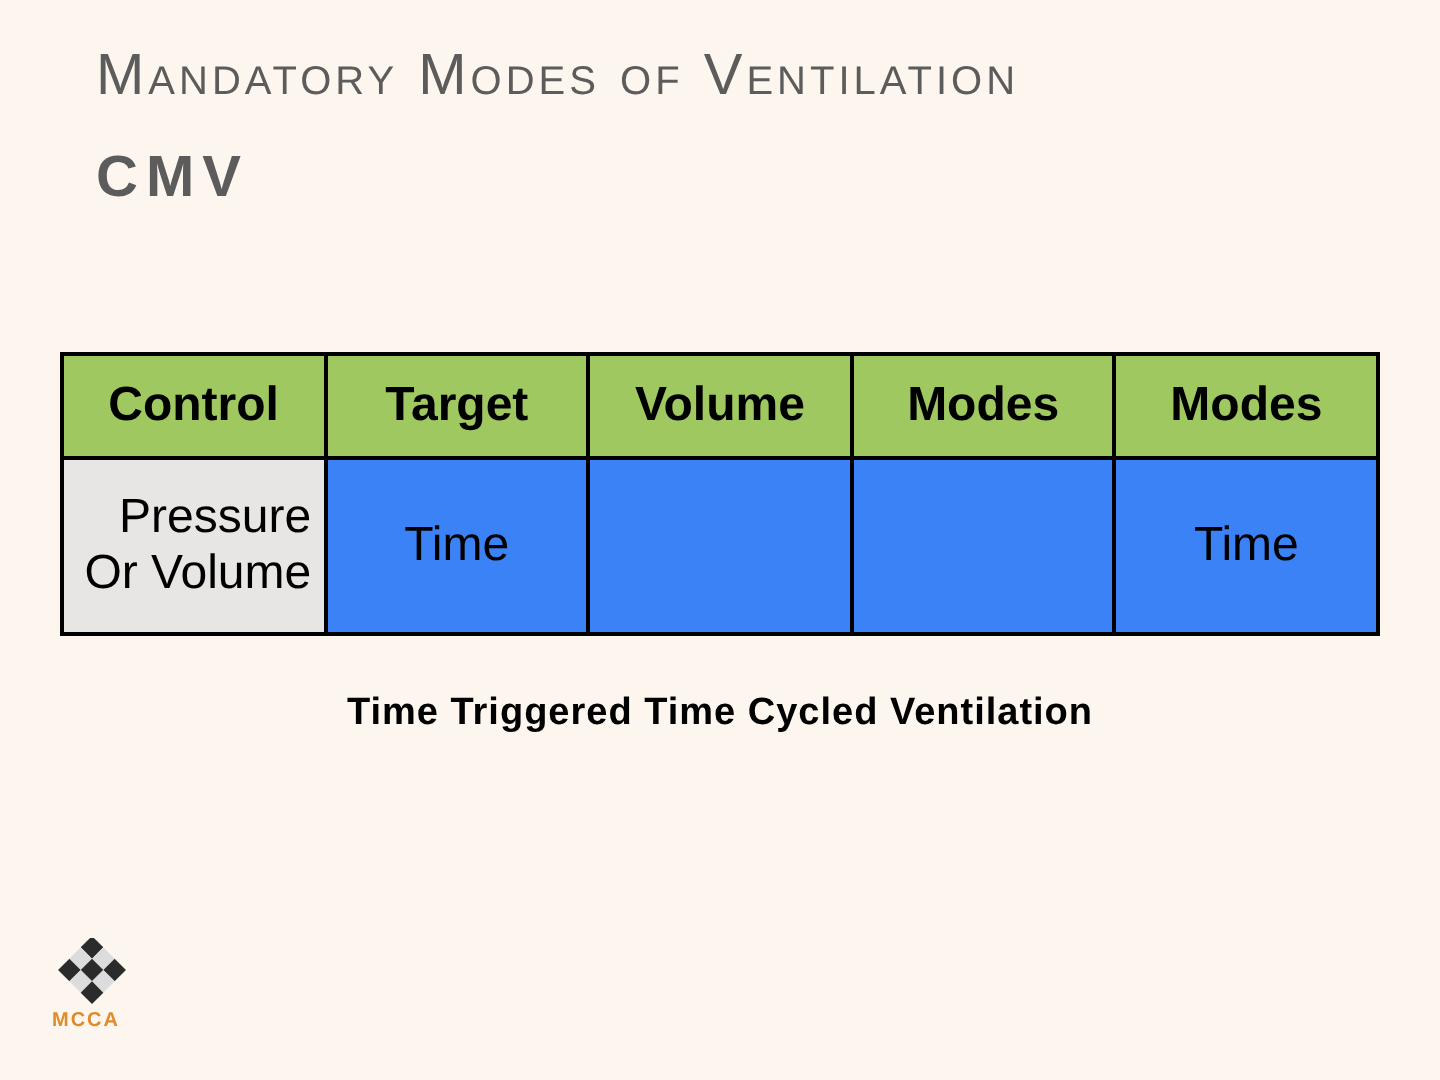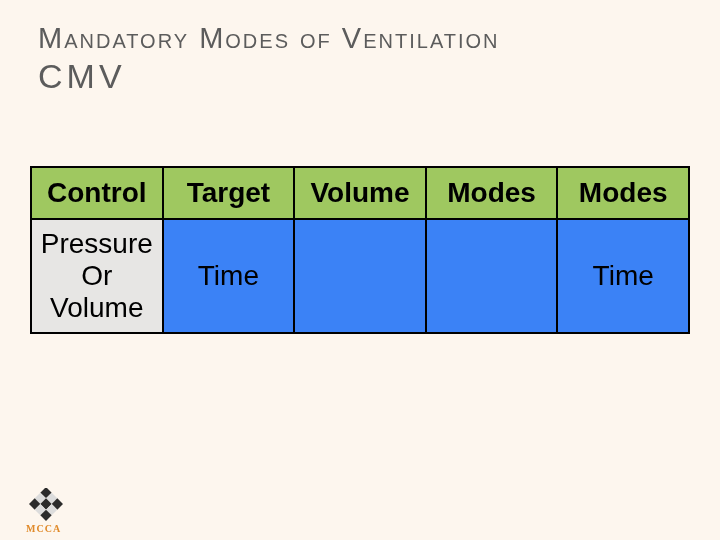--- a/index.html
+++ b/index.html
@@ -12,81 +12,81 @@
     position: relative;
     overflow: hidden;
   }
   .slide {
     width: 720px;
     height: 540px;
     position: relative;
     box-sizing: border-box;
   }
   .title-block {
-    padding: 22px 30px 0 38px;
+    padding: 22px 30px 0 48px;
   }
   .title-line1 {
     font-size: 29px;
     color: #5c5c5c;
     letter-spacing: 2px;
     font-variant: small-caps;
     font-weight: 400;
   }
   .title-line2 {
-    font-size: 34px;
+    font-size: 29px;
     color: #5c5c5c;
     letter-spacing: 4px;
-    font-weight: 400;
-    margin-top: 2px;
+    font-weight: 700;
+    margin-top: 18px;
   }
   .table-wrap {
     margin: 70px 30px 0 30px;
   }
   table.vent {
     width: 100%;
     border-collapse: collapse;
     table-layout: fixed;
   }
   table.vent th, table.vent td {
     border: 2px solid #000;
     text-align: center;
     vertical-align: middle;
-    font-size: 28px;
+    font-size: 24px;
     padding: 8px 6px;
   }
   table.vent th {
     background: #9fc860;
     font-weight: bold;
     height: 34px;
     color: #000;
   }
   table.vent td {
     background: #3b82f6;
     height: 70px;
     font-weight: 400;
     color: #000;
   }
   table.vent td.control-cell {
     background: #e7e6e4;
+    text-align: right;
   }
   .caption {
     text-align: center;
     font-weight: bold;
     font-size: 19px;
     color: #000;
     margin-top: 28px;
     letter-spacing: 0.5px;
   }
   .logo {
     position: absolute;
     left: 20px;
-    bottom: 6px;
+    bottom: 25px;
     width: 60px;
     height: 46px;
-    font-family: Liberation Serif, serif;
   }
   .logo svg { display: block; }
   .logo-text {
     font-size: 10px;
     font-weight: bold;
     fill: #e08a2a;
     letter-spacing: 1px;
   }
 </style>
 </head>
@@ -114,20 +114,21 @@
         <tr>
           <td class="control-cell">Pressure Or Volume</td>
           <td>Time</td>
           <td></td>
           <td></td>
           <td>Time</td>
         </tr>
       </tbody>
     </table>
 
+    <div class="caption">Time Triggered Time Cycled Ventilation</div>
   </div>
 
   <div class="logo">
     <svg viewBox="0 0 60 46" width="60" height="46">
       <g transform="translate(6,0)">
         <g transform="rotate(45 20 16)">
           <rect x="8" y="4" width="8" height="8" fill="#2b2b2b"></rect>
           <rect x="16" y="4" width="8" height="8" fill="#dcdcdc"></rect>
           <rect x="24" y="4" width="8" height="8" fill="#2b2b2b"></rect>
           <rect x="8" y="12" width="8" height="8" fill="#dcdcdc"></rect>

